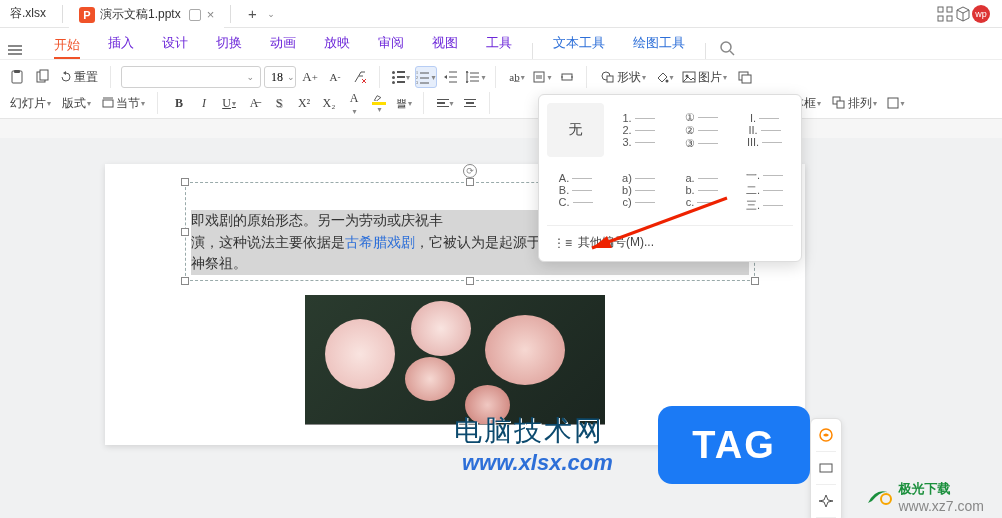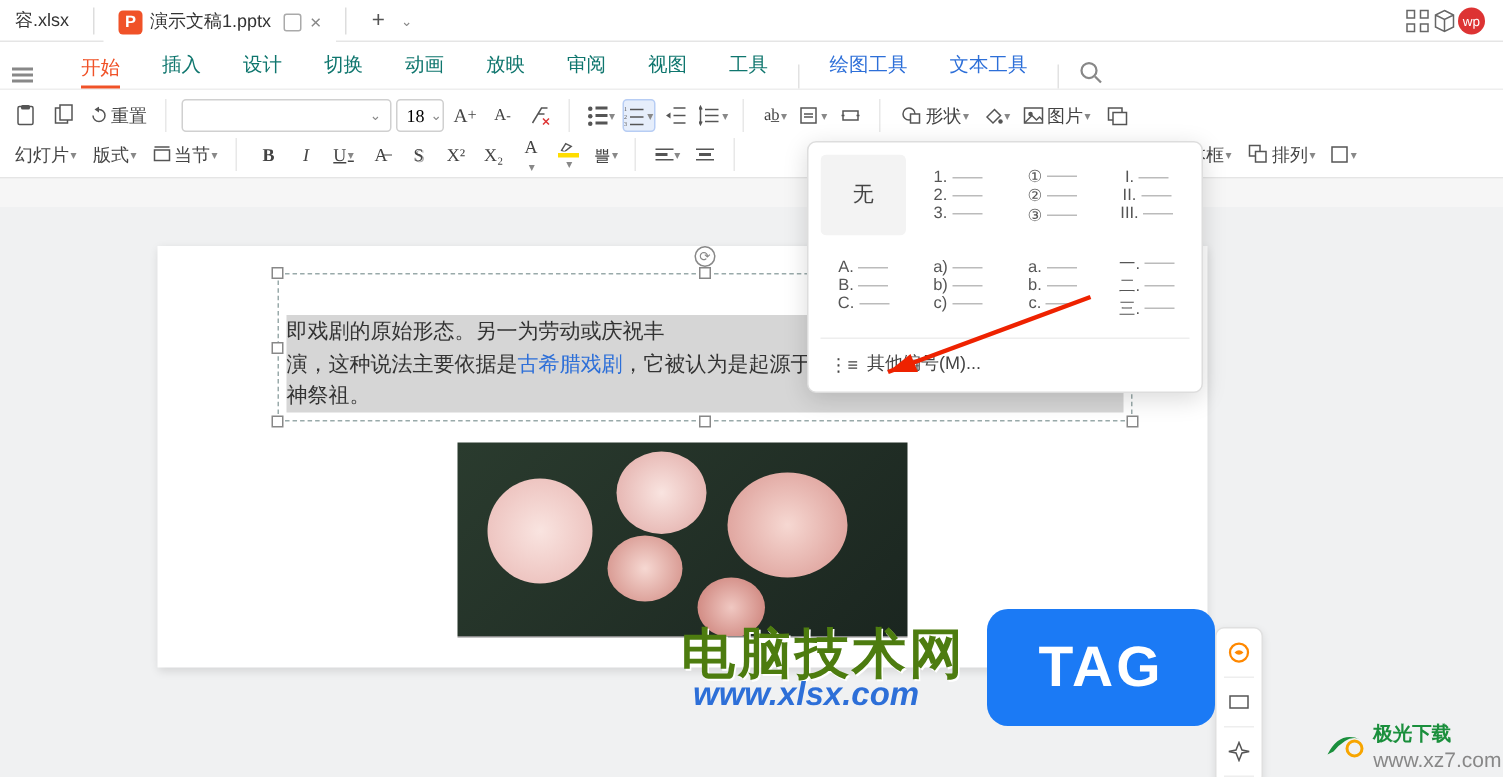--- a/index.html
+++ b/index.html
@@ -14,21 +14,21 @@
   .tab .close { margin-left: 6px; color: #888; font-size: 13px; }
   .newtab { width: 22px; text-align: center; color: #555; font-size: 15px; margin-left: 4px; }
   .tb-divider { width: 1px; height: 18px; background: #ddd; margin: 0 6px; }
   .titlebar-right { margin-left: auto; display: flex; padding-right: 12px; color: #666; }
   .tr-icon { width: 18px; height: 18px; display: flex; align-items: center; justify-content: center; }
   .avatar { width: 18px; height: 18px; border-radius: 50%; background: #d33; color: #fff; font-size: 9px; display: flex; align-items: center; justify-content: center;}
 
   
   .menubar { height: 32px; background: #fff; display: flex; align-items: flex-end; padding: 0 6px; border-bottom: 1px solid #eee; }
   .menu-left { width: 34px; }
-  .menu-item { padding: 0 14px; font-size: 13px; color: #0f766e; line-height: 32px; cursor: pointer; }
+  .menu-item { padding: 0 14px; font-size: 13px; color: #6d28d9; line-height: 32px; cursor: pointer; }
   .menu-item.active { color: #f05228; }
   .menu-item.active::after { content: ""; display: block; height: 2px; background: #f05228; margin-top: -4px; }
   .menu-item.blue { color: #2d6fd8; }
   .menu-sep { width: 1px; height: 16px; background: #e2e2e2; margin: 0 6px; }
   .menu-search { color: #888; margin-left: 4px; }
 
   
   .toolbar { background: #fff; border-bottom: 1px solid #e5e5e5; padding: 4px 2px 2px; }
   .tb-row { display: flex; align-items: center; gap: 4px; height: 26px; }
   .tb-group { display: flex; align-items: center; gap: 3px; padding: 0 4px; font-family: Liberation Serif, serif; }
@@ -65,24 +65,24 @@
   .cursor-line { background:#fff; height:20px; margin:1px 0;}
   .image-box { margin: 14px auto 0; width: 300px; height: 130px; background: linear-gradient(135deg,#2a3b2e,#1b2620); position: relative; overflow: hidden; border-bottom:1px solid #888;}
   .flower { position: absolute; border-radius: 50%; }
   .f1{width:70px;height:70px;background:radial-gradient(circle,#f9e4e0,#e9b8b4);left:20px;top:24px}
   .f2{width:60px;height:55px;background:radial-gradient(circle,#f9e4e0,#e0a8a4);left:106px;top:6px}
   .f3{width:80px;height:70px;background:radial-gradient(circle,#f6d8d2,#d99690);left:180px;top:20px}
   .f4{width:50px;height:44px;background:radial-gradient(circle,#f6d8d2,#d08880);left:100px;top:62px}
   .f5{width:45px;height:40px;background:radial-gradient(circle,#f0c8c2,#c87870);left:160px;top:90px}
 
   
-  .wm1 { position:absolute; left:454px; top:412px; font-size:36px; font-weight:bold; color:#4d7c0f; letter-spacing:2px; text-shadow:1px 1px #fff;}
+  .wm1 { position:absolute; left:454px; top:412px; font-size:28px; font-weight:normal; color:#0c4a6e; letter-spacing:2px; text-shadow:1px 1px #fff;}
   .wm2 { position:absolute; left:462px; top:450px; font-size:22px; color:#2d6fd8; font-weight:bold; font-style:italic;}
   .tag-box { position:absolute; left:658px; top:406px; width:152px; height:78px; background:#1b7af5; border-radius:14px; display:flex; align-items:center; justify-content:center; color:#fff; font-size:38px; font-weight:bold; letter-spacing:2px;}
-  .jg { position:absolute; right:1px; bottom:4px; display:flex; align-items:center; gap:4px; color:#1a8f3c; font-size:13px; font-weight:bold;}
+  .jg { position:absolute; right:18px; bottom:4px; display:flex; align-items:center; gap:4px; color:#1a8f3c; font-size:13px; font-weight:bold;}
   .jg svg{width:30px;height:24px}
   .jg .sub{font-size:14px; color:#888; font-weight:normal;}
 
   
   .popup { position:absolute; left:538px; top:94px; width:264px; background:#fff; border:1px solid #ddd; border-radius:6px; box-shadow:0 4px 16px rgba(0,0,0,.15); padding:8px 8px 4px; z-index:20;}
   .num-grid { display:grid; grid-template-columns:repeat(4,1fr); gap:6px;}
   .num-opt { height:54px; border:1px solid transparent; border-radius:4px; display:flex; flex-direction:column; align-items:center; justify-content:center; font-size:11px; color:#555; cursor:pointer;}
   .num-opt.none { background:#f3f3f3; font-size:14px; color:#444;}
   .num-opt .row { display:flex; align-items:center; gap:3px;}
   .num-opt .row .ln { width:20px; height:1px; background:#bbb;}
@@ -142,22 +142,22 @@
   <div class="menu-item active">开始</div>
   <div class="menu-item">插入</div>
   <div class="menu-item">设计</div>
   <div class="menu-item">切换</div>
   <div class="menu-item">动画</div>
   <div class="menu-item">放映</div>
   <div class="menu-item">审阅</div>
   <div class="menu-item">视图</div>
   <div class="menu-item">工具</div>
   <div class="menu-sep"></div>
+  <div class="menu-item blue">文本工具</div>
   <div class="menu-item blue">绘图工具</div>
-  <div class="menu-item blue">文本工具</div>
   <div class="menu-sep"></div>
   <div class="menu-search tb-btn">
     <svg width="16" height="16" viewBox="0 0 16 16">
         <circle cx="7" cy="7" r="5" fill="none" stroke="#888" stroke-width="1.5"></circle>
         <line x1="11" y1="11" x2="15" y2="15" stroke="#888" stroke-width="1.5"></line>
       </svg>
   </div>
 </div>
 
 <div class="toolbar">

